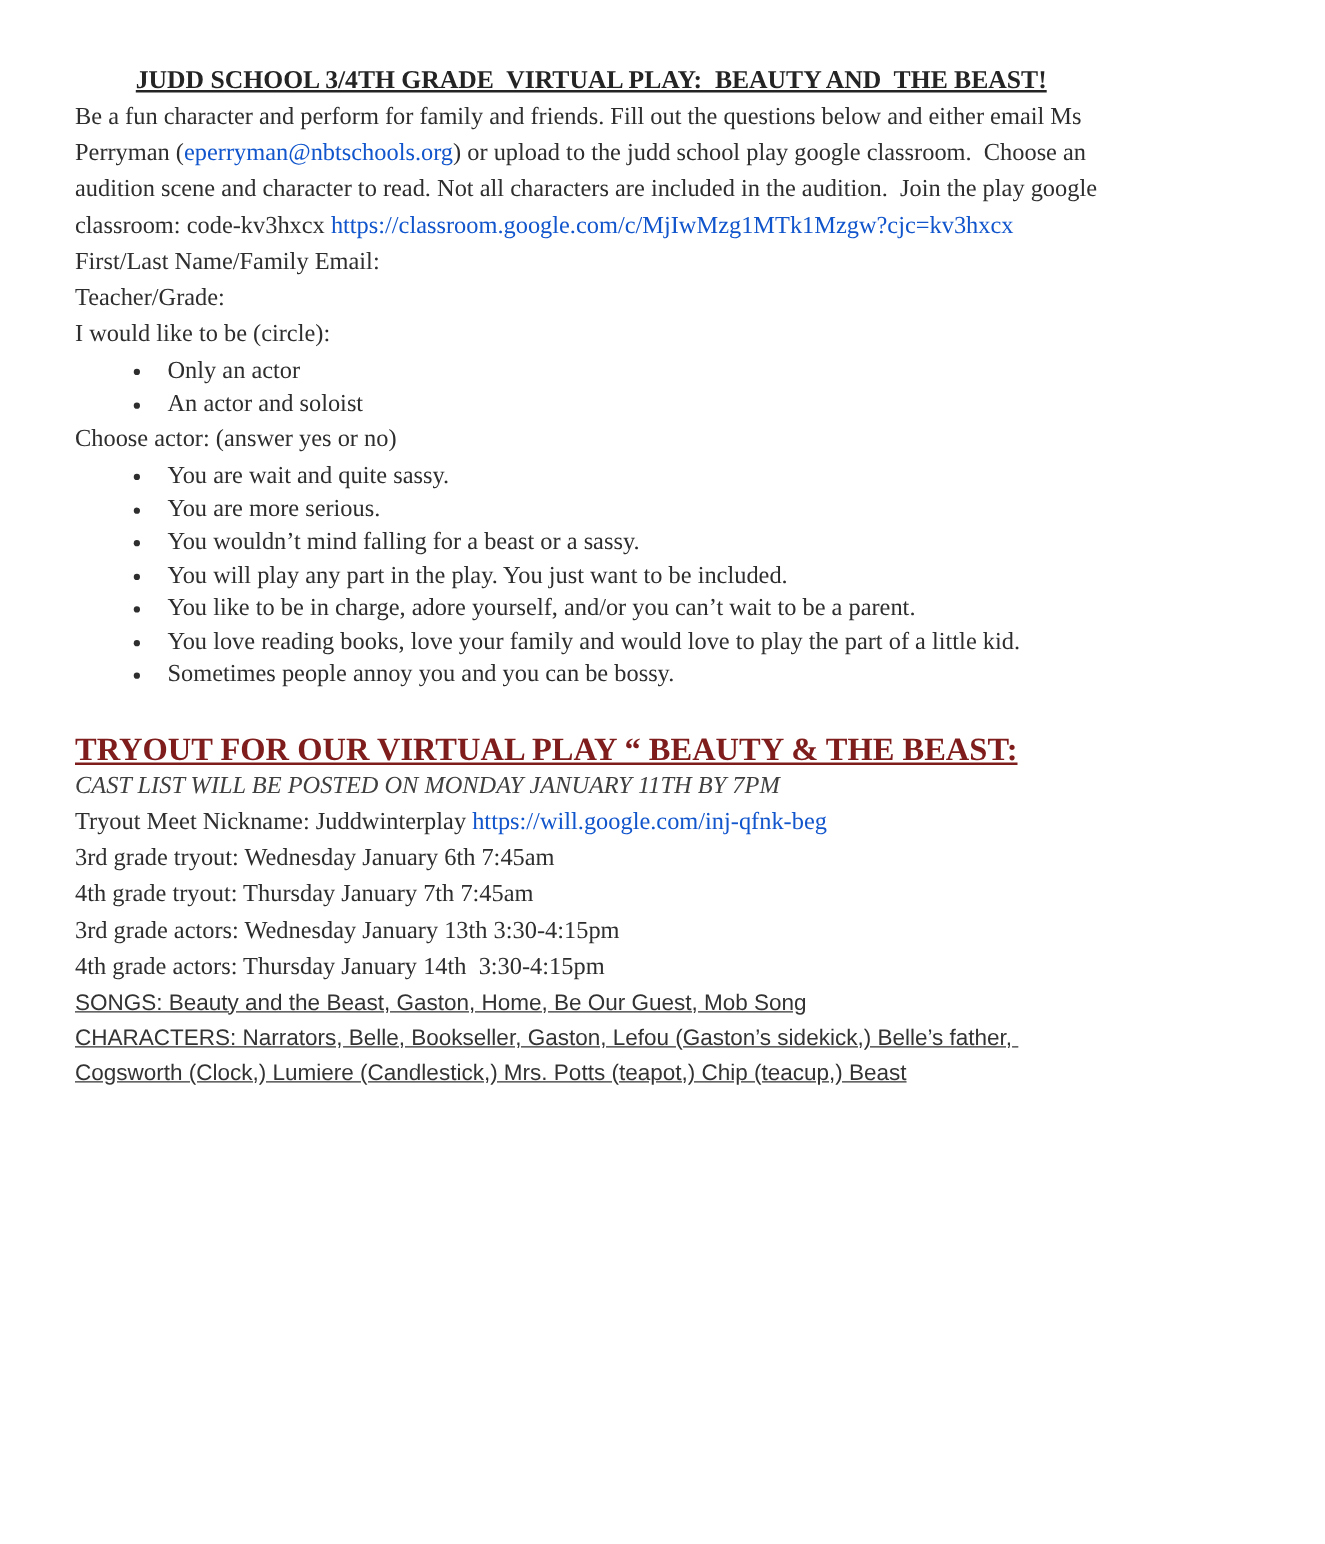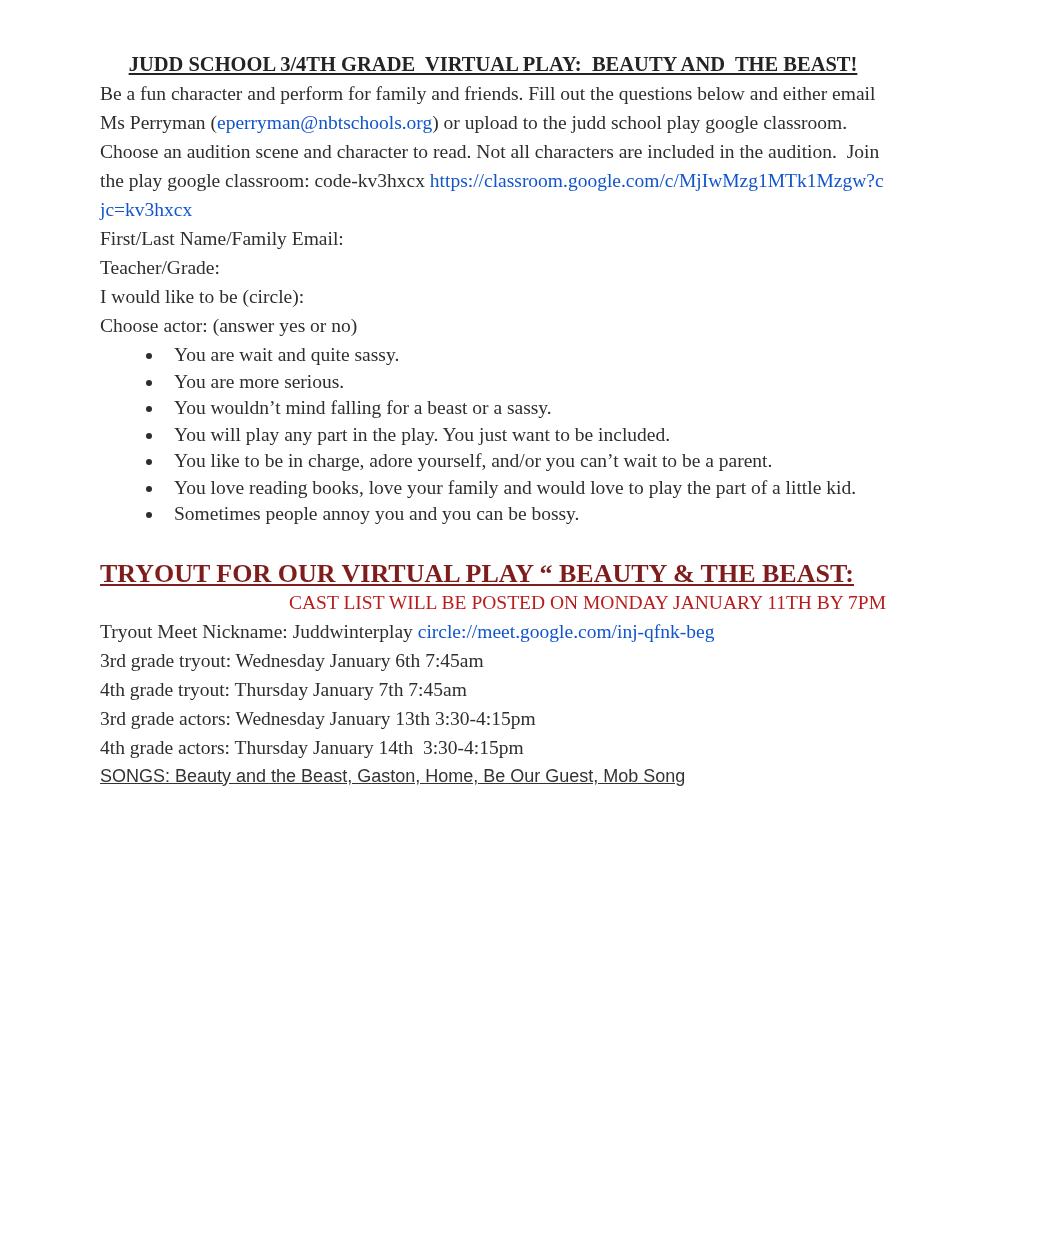--- a/index.html
+++ b/index.html
@@ -6,21 +6,21 @@
     margin: 0;
     padding: 0;
     background: #ffffff;
   }
   .page {
     position: relative;
     width: 1012px;
     height: 1235px;
     background: #ffffff;
     box-sizing: border-box;
-    padding: 50px 126px 0 100px;
+    padding: 50px 126px 0 60px;
     font-family: "Liberation Serif", serif;
     color: #2e2e2e;
     overflow: hidden;
   }
   .title {
     font-size: 20.5px;
     font-weight: bold;
     text-align: center;
     text-decoration: underline;
     margin: 0;
@@ -59,22 +59,22 @@
   h2.section-heading {
     font-size: 26px;
     font-weight: bold;
     text-decoration: underline;
     margin: 31px 0 0 0;
     line-height: 29px;
     white-space: pre-wrap;
     color: #7f1d1d;
   }
   .italic-line {
-    color: #b91c1c;
-    text-align: right;
+    font-style: italic;
+    color: #404040;
   }
   .rehearsal-line {
     line-height: 28px;
     margin-top: 1px;
   }
   .rehearsal-first { margin-top: 2px; }
   p.sans {
     font-family: "Liberation Sans", sans-serif;
     font-size: 18px;
     line-height: 28px;
@@ -94,43 +94,48 @@
   <h1 class="title">JUDD SCHOOL 3/4TH GRADE  VIRTUAL PLAY:  BEAUTY AND  THE BEAST!</h1>
 
   <p class="body intro"><span>Be a fun character and perform for family and friends. Fill out the questions below and either email Ms Perryman (</span><a class="link">eperryman@nbtschools.org</a><span>) or upload to the judd school play google classroom.  Choose an audition scene and character to read. Not all characters are included in the audition.  Join the play google classroom: code-kv3hxcx </span><a class="link">https://classroom.google.com/c/MjIwMzg1MTk1Mzgw?cjc=kv3hxcx</a></p>
 
   <p class="body gap-32">First/Last Name/Family Email:</p>
 
   <p class="body gap-50">Teacher/Grade:</p>
 
   <p class="body gap-52">I would like to be (circle):</p>
 
+  <ul class="list">
+    <li>Only an actor</li>
+    <li>An actor and soloist</li>
+  </ul>
 
   <p class="body choose-prompt">Choose actor: (answer yes or no)</p>
 
   <ul class="list">
     <li>You are wait and quite sassy.</li>
     <li>You are more serious.</li>
     <li>You wouldn’t mind falling for a beast or a sassy.</li>
     <li>You will play any part in the play. You just want to be included.</li>
     <li>You like to be in charge, adore yourself, and/or you can’t wait to be a parent.</li>
     <li>You love reading books, love your family and would love to play the part of a little kid.</li>
     <li>Sometimes people annoy you and you can be bossy.</li>
   </ul>
 
   <h2 class="section-heading">TRYOUT FOR OUR VIRTUAL PLAY “ BEAUTY &amp; THE BEAST:</h2>
 
   <p class="body gap-32 italic-line">CAST LIST WILL BE POSTED ON MONDAY JANUARY 11TH BY 7PM</p>
 
-  <p class="body gap-32"><span>Tryout Meet Nickname: Juddwinterplay </span><a class="link">circle://meet.google.com/inj-qfnk-beg</a></p>
+  <p class="body gap-32"><span>Tryout Meet Nickname: Juddwinterplay </span><a class="link">https://will.google.com/inj-qfnk-beg</a></p>
 
   <p class="body gap-32">3rd grade tryout: Wednesday January 6th 7:45am</p>
 
   <p class="body gap-32">4th grade tryout: Thursday January 7th 7:45am</p>
 
 
   <p class="body rehearsal-line rehearsal-first">3rd grade actors: Wednesday January 13th 3:30-4:15pm</p>
   <p class="body rehearsal-line">4th grade actors: Thursday January 14th  3:30-4:15pm</p>
 
   <p class="sans songs">SONGS: Beauty and the Beast, Gaston, Home, Be Our Guest, Mob Song</p>
 
+  <p class="sans characters">CHARACTERS: Narrators, Belle, Bookseller, Gaston, Lefou (Gaston’s sidekick,) Belle’s father, Cogsworth (Clock,) Lumiere (Candlestick,) Mrs. Potts (teapot,) Chip (teacup,) Beast</p>
 
 </div>
 
 </body></html>

